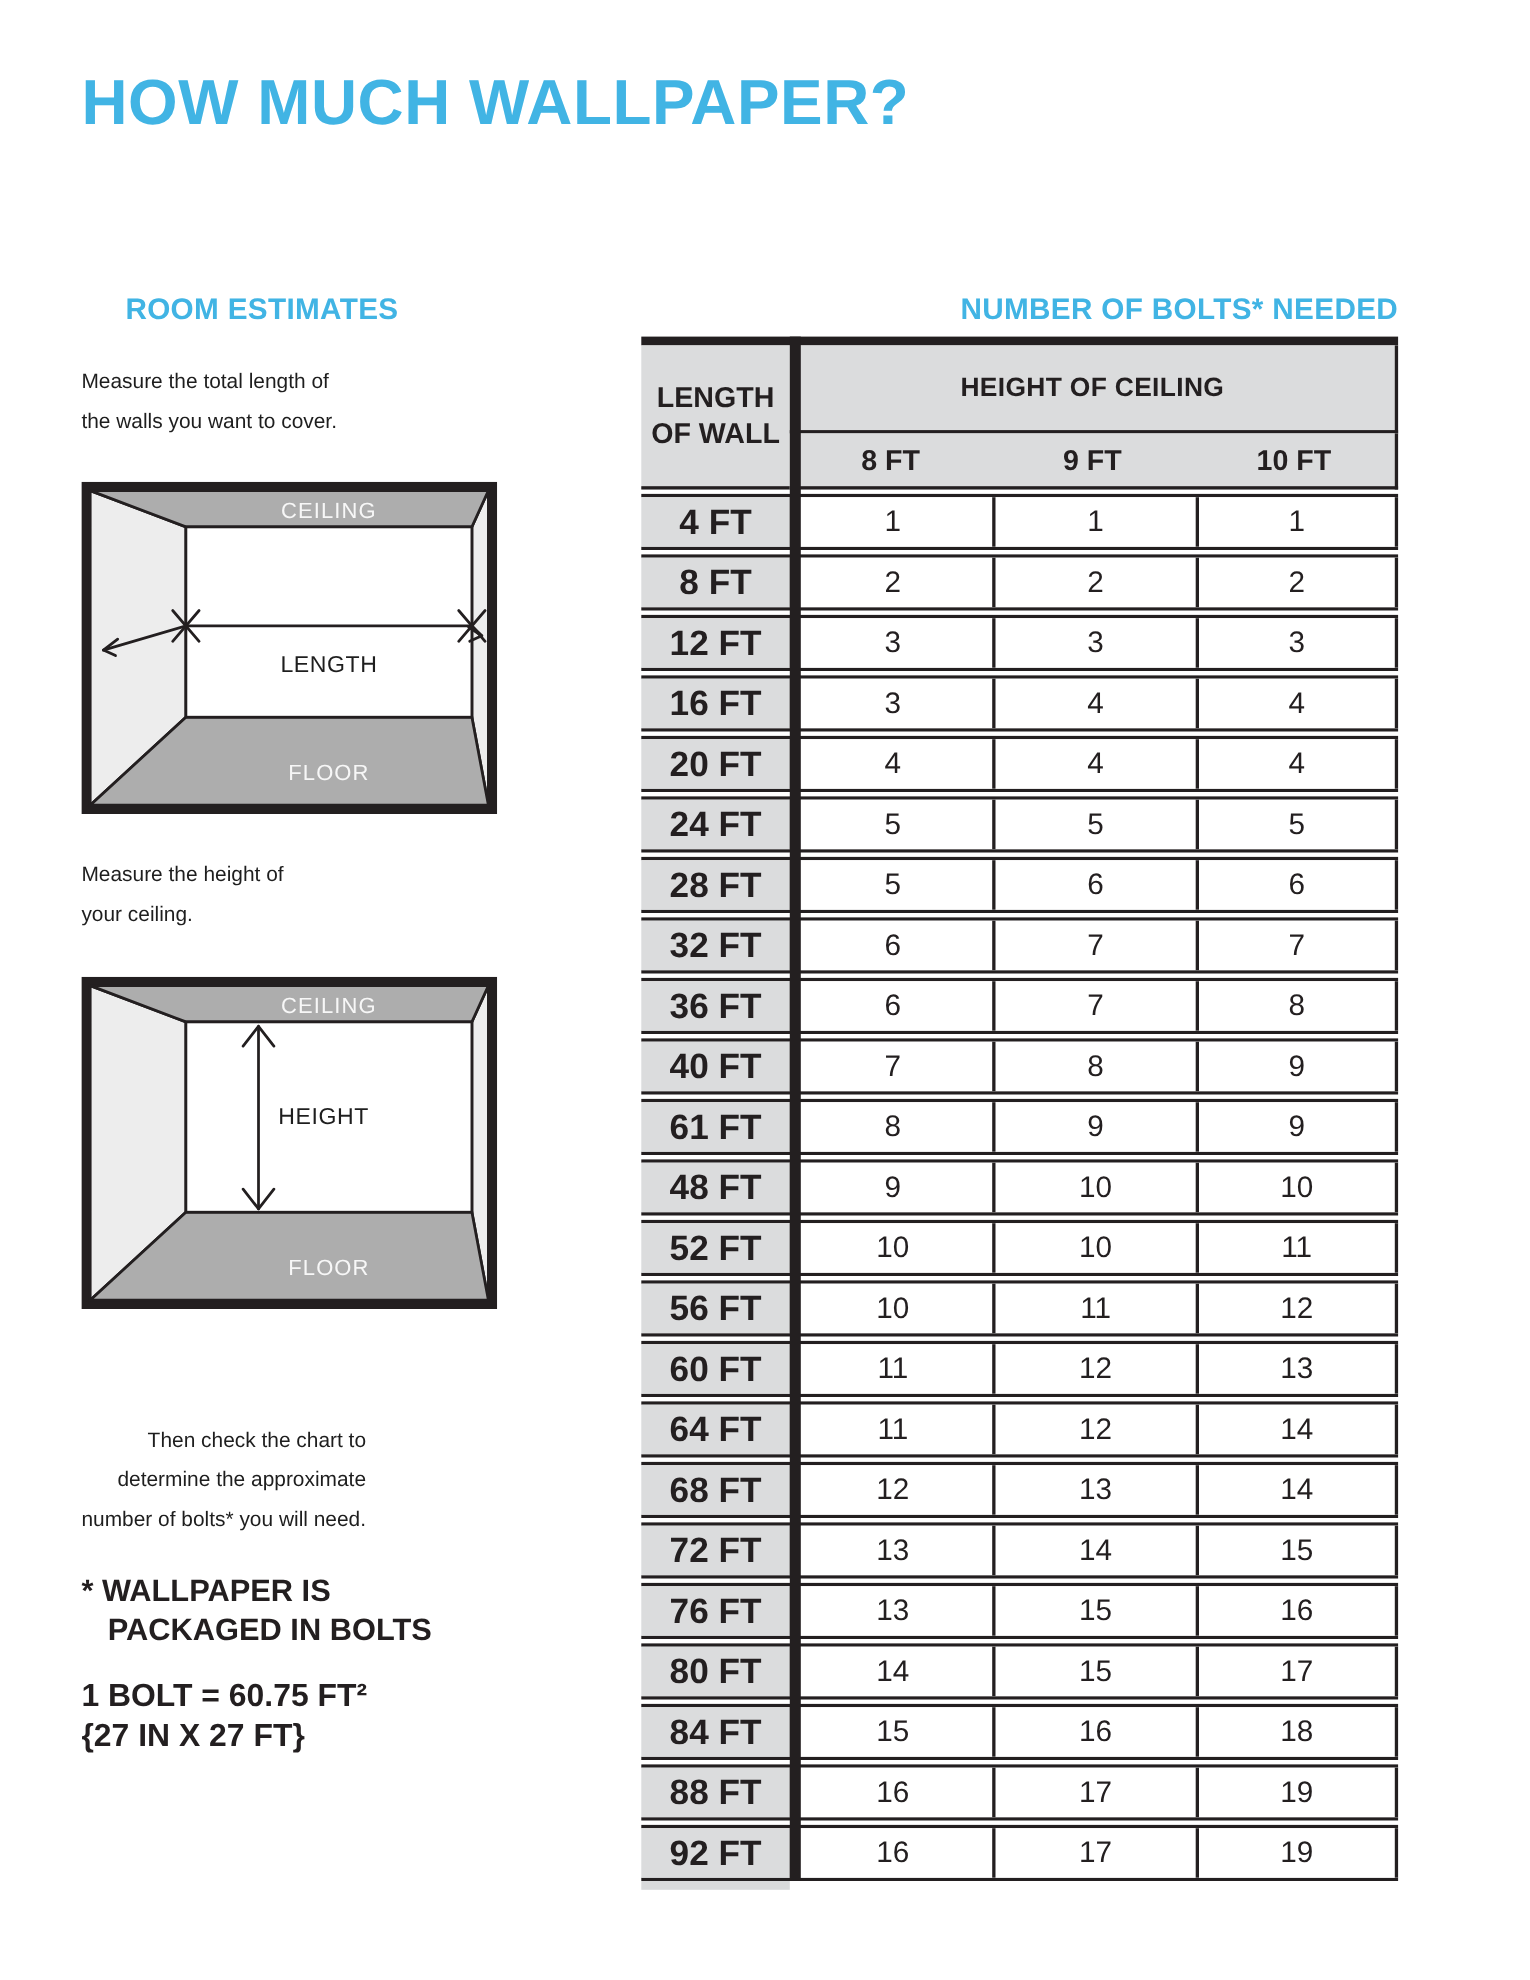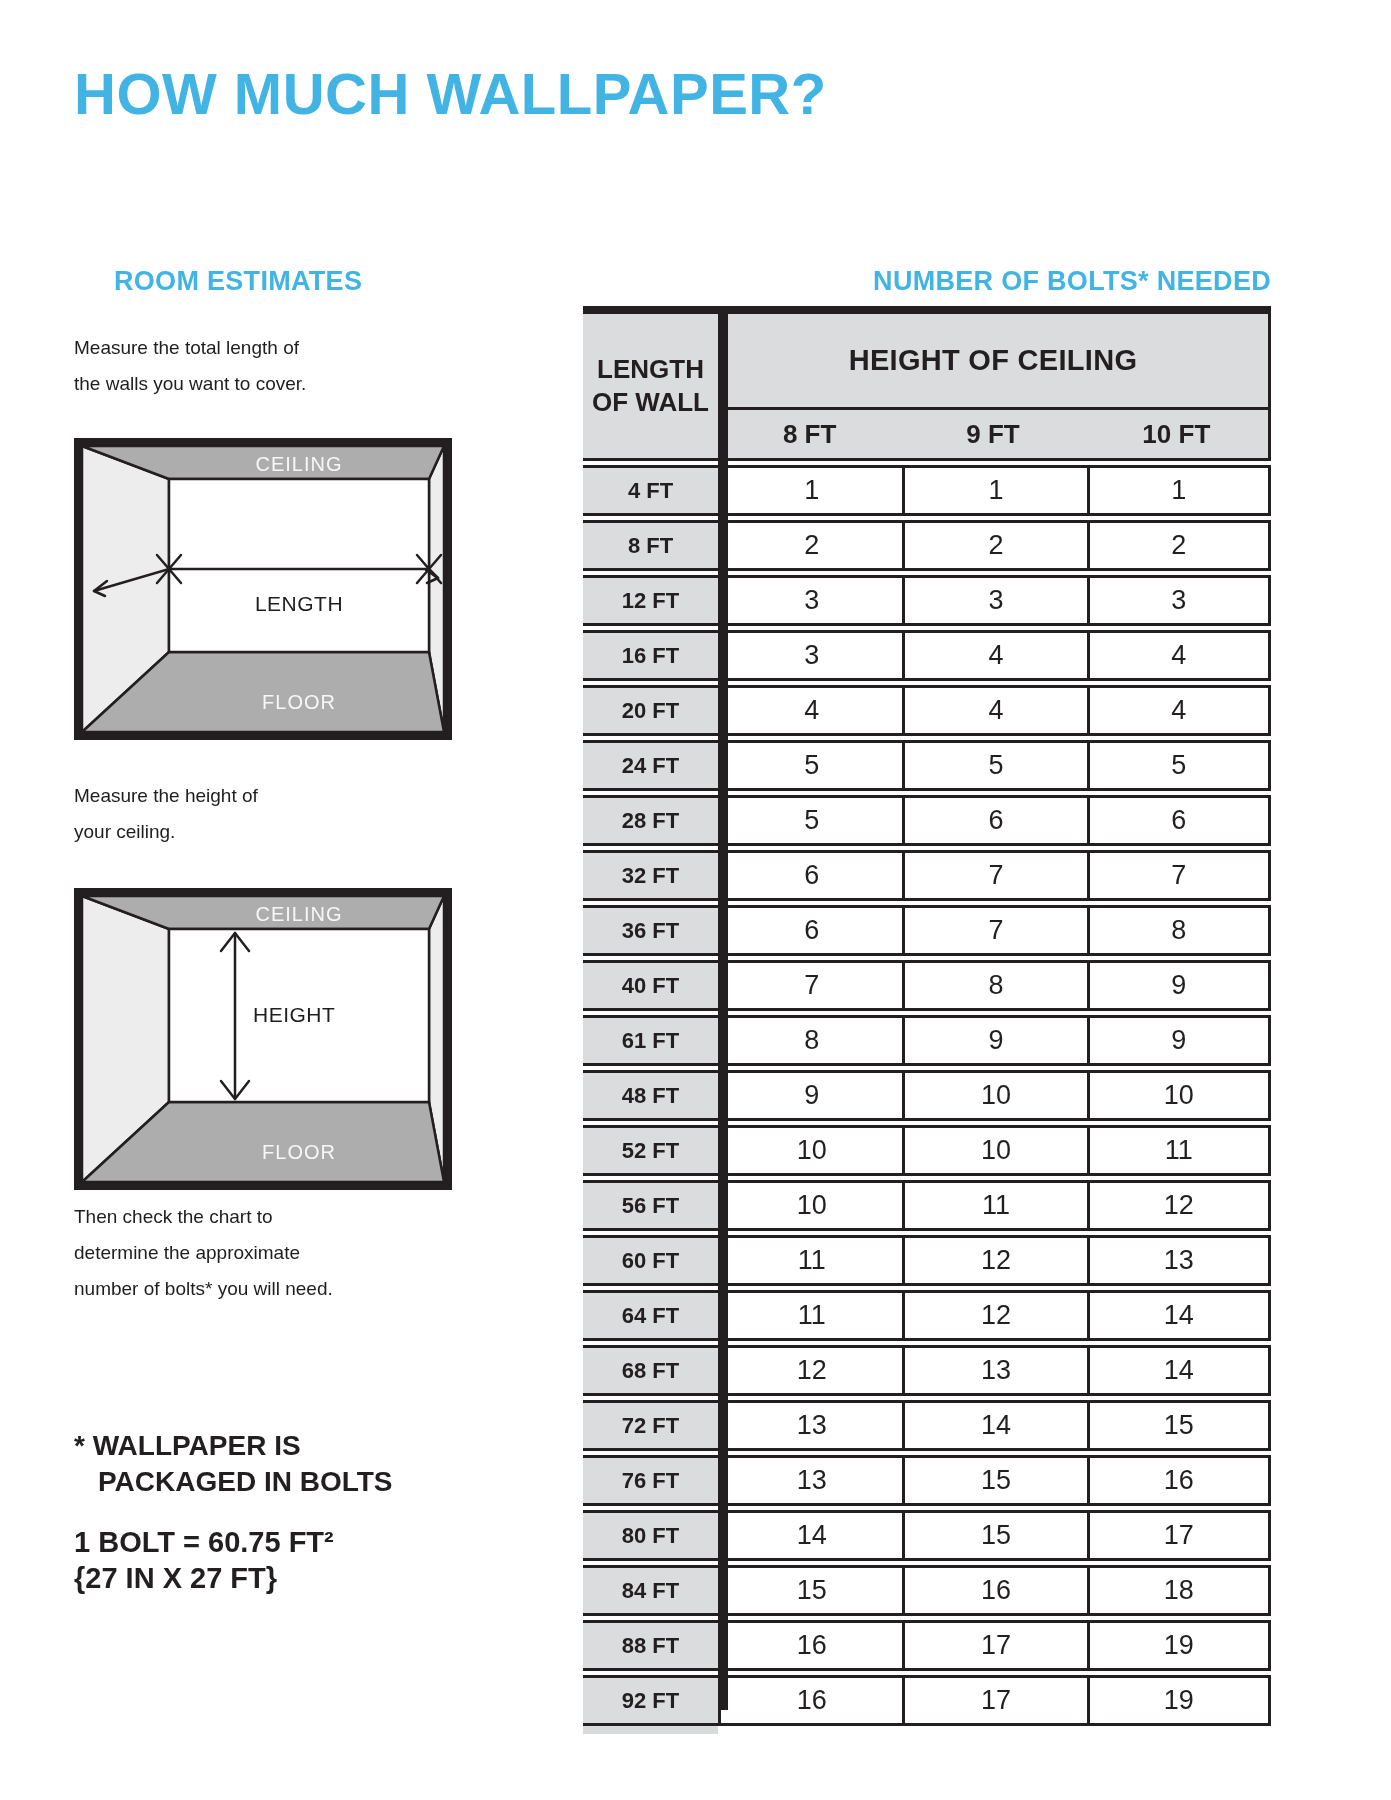--- a/index.html
+++ b/index.html
@@ -15,48 +15,48 @@
 
   .title{position:absolute;left:74px;top:60px;font-size:58px;font-weight:bold;color:var(--accent);letter-spacing:.5px;}
 
   .section-heading{position:absolute;font-size:27px;font-weight:bold;color:var(--accent);letter-spacing:.3px;}
   .room-estimates{left:74px;top:266px;margin-left:40px;}
   .bolts-heading{left:583px;top:266px;width:688px;text-align:right;}
 
   .para{position:absolute;left:74px;font-size:19px;line-height:36px;color:#1e1e1e;}
   .para1{top:330px;}
   .para2{top:778px;}
-  .para3{top:1199px;}
+  .para3{top:1292px;text-align:right;}
 
   .footnote{position:absolute;left:74px;top:1428px;font-size:28px;font-weight:bold;line-height:36px;}
   .footnote .indent{padding-left:24px;}
   .bolt-info{position:absolute;left:74px;top:1524px;font-size:29px;font-weight:bold;line-height:36px;}
 
   .diagram{position:absolute;left:74px;width:378px;height:302px;}
   .diagram1{top:438px;}
   .diagram2{top:888px;}
 
   
   .bolt-table{position:absolute;left:583px;top:306px;width:688px;}
   .top-border{height:8px;background:var(--ink);}
   .thead-grid{display:grid;grid-template-columns:135px 1fr;}
   .cell-lw{background:var(--cell-gray);border-bottom:3px solid var(--ink);
            display:flex;flex-direction:column;align-items:center;justify-content:center;
            font-size:26px;font-weight:bold;line-height:33px;text-align:center;}
   .hright{display:flex;flex-direction:column;}
-  .hceil{height:96px;background:var(--cell-gray);border-bottom:3px solid var(--ink);border-right:3px solid var(--ink);
-         display:flex;align-items:center;justify-content:center;font-size:29px;font-weight:bold;letter-spacing:.3px;}
+  .hceil{height:80px;background:var(--cell-gray);border-bottom:3px solid var(--ink);border-right:3px solid var(--ink);
+         display:flex;align-items:center;justify-content:center;font-size:24px;font-weight:bold;letter-spacing:.3px;}
   .hsub{height:51px;background:var(--cell-gray);border-bottom:3px solid var(--ink);border-right:3px solid var(--ink);
         display:grid;grid-template-columns:1fr 1fr 1fr;}
   .hsub div{display:flex;align-items:center;justify-content:center;font-size:26px;font-weight:bold;}
   .trows{display:flex;flex-direction:column;gap:4px;margin-top:4px;}
   .trow{display:grid;grid-template-columns:135px 1fr 1fr 1fr;height:51px;
         border-top:3px solid var(--ink);border-bottom:3px solid var(--ink);}
   .tlabel{background:var(--cell-gray);display:flex;align-items:center;justify-content:center;
-          font-size:22px;font-weight:bold;}
+          font-size:32px;font-weight:bold;}
   .tcell{background:#ffffff;border-left:3px solid var(--ink);display:flex;align-items:center;justify-content:center;
          font-size:27px;}
   .trow .tcell:last-child{border-right:3px solid var(--ink);}
   .vdivider{position:absolute;left:135px;top:0;width:10px;background:var(--ink);}
   .footer-tab{width:135px;height:8px;background:#d9dadb;}
 
   svg .ln{stroke:var(--ink);stroke-width:2.5;fill:none;stroke-linecap:round;}
   svg .roomtext{font-family:"Liberation Sans","DejaVu Sans",sans-serif;font-size:20px;fill:#f7f7f7;letter-spacing:1px;}
   svg .measuretext{font-family:"Liberation Sans","DejaVu Sans",sans-serif;font-size:21px;fill:#1e1e1e;letter-spacing:.5px;}
 </style>

